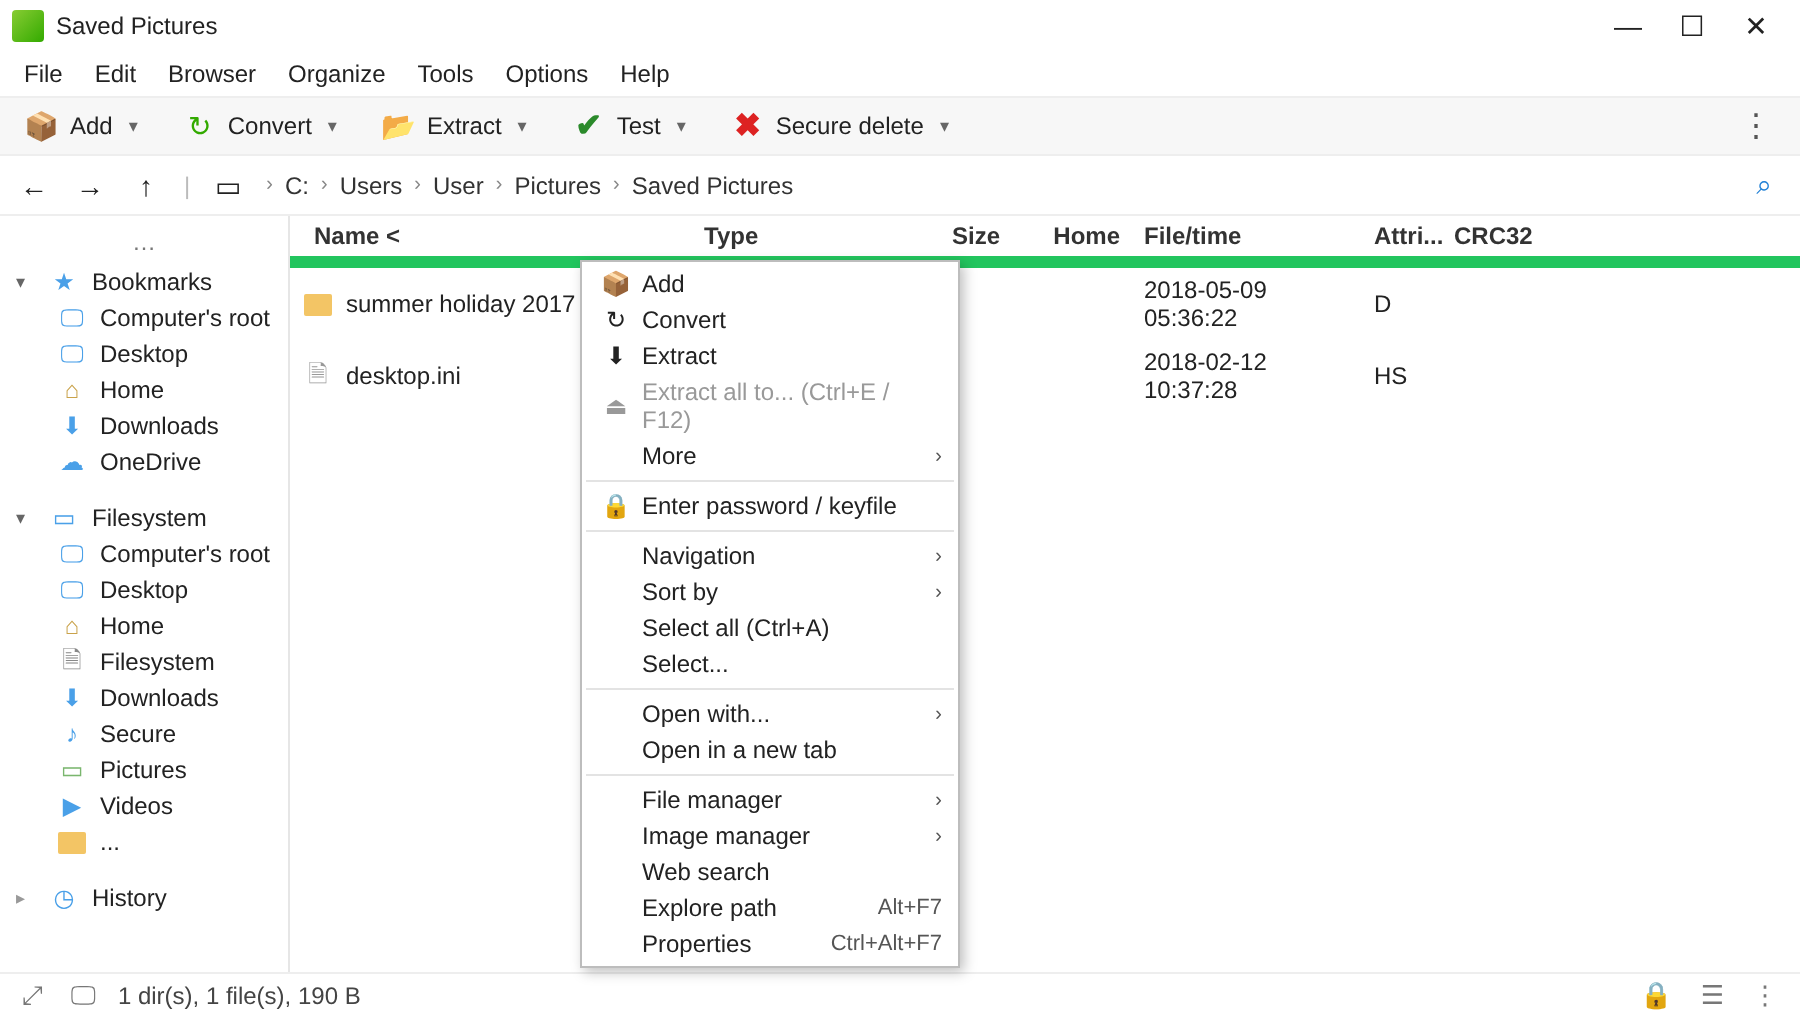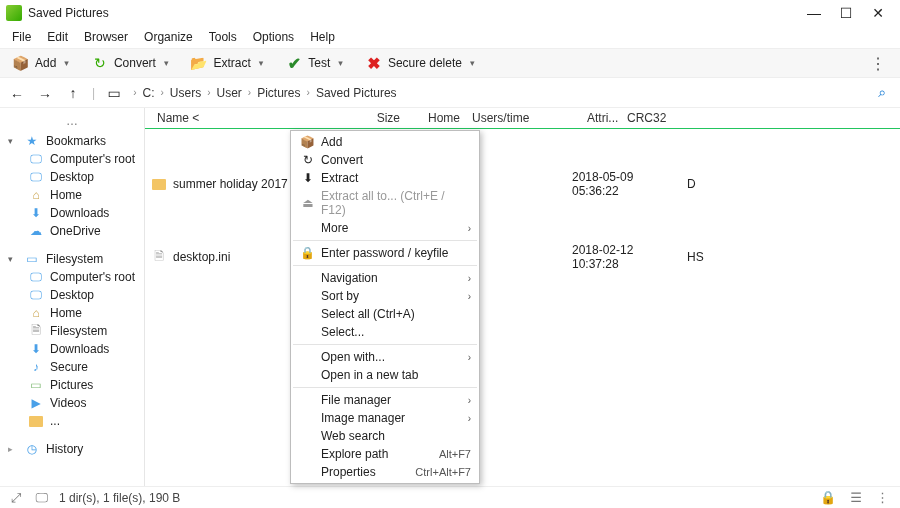--- a/index.html
+++ b/index.html
@@ -56,30 +56,30 @@
 .cloud::before{content:'☁'; color:#4aa0e8;}
 .folder::before{content:''; display:inline-block; width:14px; height:11px; background:#f3c565; border-radius:1px;}
 .doc::before{content:'🗎'; color:#888;}
 .music::before{content:'♪'; color:#4aa0e8;}
 .pic::before{content:'▭'; color:#7ab66e;}
 .vid::before{content:'▶'; color:#4aa0e8;}
 .hist::before{content:'◷'; color:#4aa0e8;}
 
 
 .filepane { flex: 1; position: relative; }
-.cols { display: flex; border-bottom: 1px solid #22c55e; font-size: 12px; color: #333; padding-left: 6px; }
+.cols { display: flex; border-bottom: 6px solid #22c55e; font-size: 12px; color: #333; padding-left: 6px; font-weight: bold; }
 .col { padding: 3px 6px; }
 .c-name { width: 195px; }
 .c-type { width: 100px; }
 .c-size { width: 60px; text-align: right; }
 .c-info { width: 60px; text-align: right; }
 .c-dt { width: 115px; }
 .c-attr { width: 40px; }
 .c-crc { width: 60px; }
-.row { display: flex; padding: 1px 6px; font-size: 12px; align-items: center; margin-top: 37px; }
+.row { display: flex; padding: 1px 6px; font-size: 12px; align-items: center; }
 .row .c-name { display: flex; align-items: center; gap: 6px; }
 .fico { width: 16px; height: 14px; display: inline-flex; align-items: center; justify-content: center; }
 .fico-folder::before { content:''; display:inline-block; width:14px; height:11px; background:#f3c565; border-radius:1px;}
 .fico-ini::before { content:'🗎'; color:#999; font-size:12px;}
 
 
 .ctxmenu { position: absolute; left: 290px; top: 130px; width: 190px; background: #fff; border: 1px solid #bdbdbd; box-shadow: 2px 2px 6px rgba(0,0,0,.25); padding: 2px 0; z-index: 50; }
 .ctxitem { display: flex; align-items: center; padding: 2px 8px; font-size: 12px; min-height: 18px; }
 .ctxitem .cicon { width: 18px; text-align: center; margin-right: 4px; font-size: 12px; }
 .ctxitem .clabel { flex: 1; }
@@ -245,23 +245,24 @@
     <div class="side-head">
         <span class="caret" style="color:#999">▸</span>
         <span class="sicon hist"></span>
         <span>History</span>
       </div>
   </div>
 
   <div class="filepane">
     <div class="cols">
       <div class="col c-name">Name &lt;</div>
+      <div class="col c-type">Type</div>
       <div class="col c-size">Size</div>
       <div class="col c-info">Home</div>
-      <div class="col c-dt">Users/time</div>
+      <div class="col c-dt">File/time</div>
       <div class="col c-attr">Attri...</div>
       <div class="col c-crc">CRC32</div>
     </div>
     <div id="rows">
         <div class="row">
           <div class="c-name">
             <span class="fico fico-folder"></span>
             <span>summer holiday 2017</span>
           </div>
           <div class="col c-type"></div>

